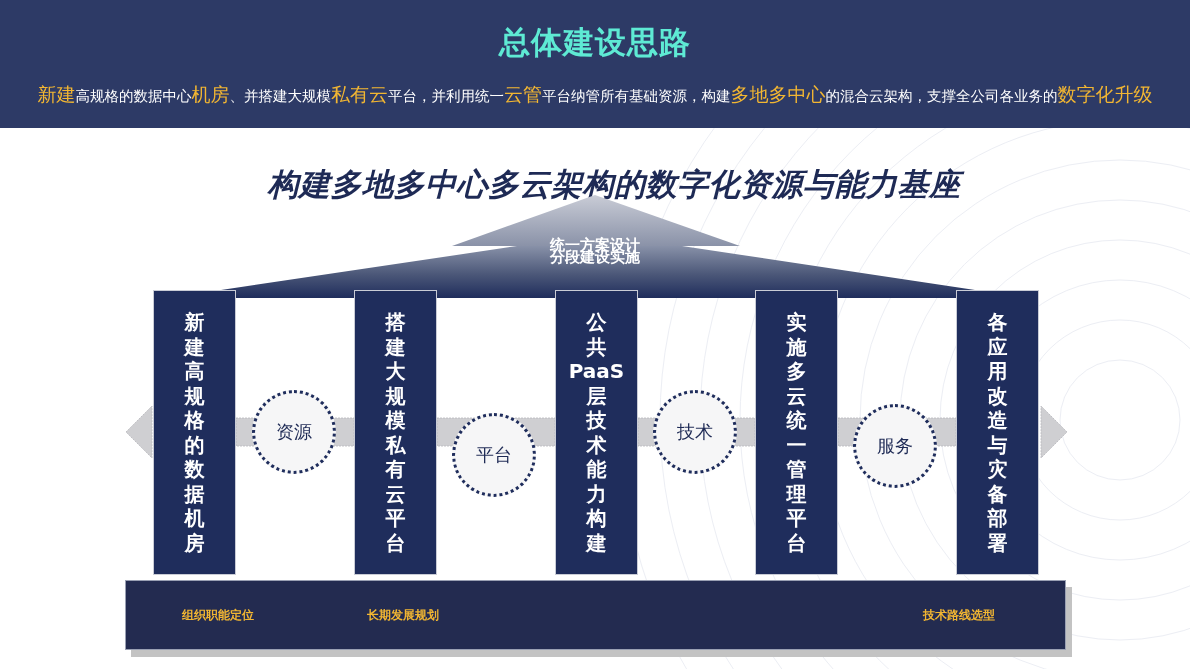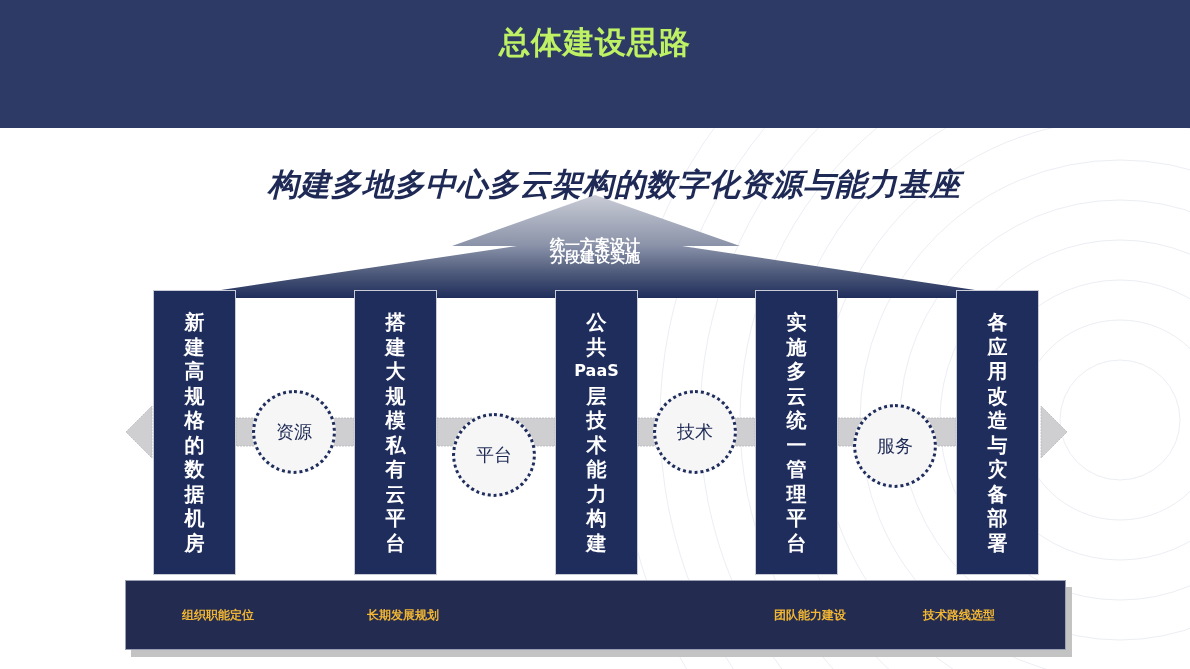--- a/index.html
+++ b/index.html
@@ -7,21 +7,21 @@
     width: 1190px; height: 669px; position: relative; overflow: hidden;
     background: #ffffff;
     font-family: "DejaVu Sans", "Liberation Sans", sans-serif;
   }
   .header {
     position: absolute; left: 0; top: 0; width: 1190px; height: 128px;
     background: #2d3a66;
   }
   .header-title {
     position: absolute; left: 0; top: 22px; width: 1190px; text-align: center;
-    color: #bef264; font-size: 31px; font-weight: bold; letter-spacing: 1px;
+    color: #5eead4; font-size: 31px; font-weight: bold; letter-spacing: 1px;
   }
   .header-sub {
     position: absolute; left: 0; top: 82px; width: 1190px; text-align: center;
     color: #ffffff; font-size: 14.5px; white-space: nowrap;
   }
   .header-sub .hl { color: #f2b632; font-size: 19px; }
 
   .bg-arcs { position: absolute; left: 0; top: 128px; width: 1190px; height: 541px; pointer-events: none; }
 
   .main-title {
@@ -68,20 +68,23 @@
   .base-center {
     position: absolute; top: 0; height: 68px; line-height: 68px;
     color: #ffffff; font-size: 22px; font-weight: bold; white-space: nowrap;
   }
 </style>
 </head>
 <body>
 
 <div class="header">
   <div class="header-title">总体建设思路</div>
+  <div class="header-sub">
+    <span class="hl">新建</span><span>高规格的数据中心</span><span class="hl">机房</span><span>、并搭建大规模</span><span class="hl">私有云</span><span>平台，并利用统一</span><span class="hl">云管</span><span>平台纳管所有基础资源，构建</span><span class="hl">多地多中心</span><span>的混合云架构，支撑全公司各业务的</span><span class="hl">数字化升级</span>
+  </div>
 </div>
 
 <svg class="bg-arcs" viewBox="0 128 1190 541">
   <g fill="none" stroke="#eceef4" stroke-width="1">
     <circle cx="1120" cy="420" r="60"></circle>
     <circle cx="1120" cy="420" r="100"></circle>
     <circle cx="1120" cy="420" r="140"></circle>
     <circle cx="1120" cy="420" r="180"></circle>
     <circle cx="1120" cy="420" r="220"></circle>
     <circle cx="1120" cy="420" r="260"></circle>
@@ -145,21 +148,21 @@
   <span>模</span>
   <span>私</span>
   <span>有</span>
   <span>云</span>
   <span>平</span>
   <span>台</span>
 </div>
 <div class="pillar" style="left:555px;">
   <span>公</span>
   <span>共</span>
-  <span style="font-size:16px;">PaaS</span>
+  <span style="font-size:20px;">PaaS</span>
   <span>层</span>
   <span>技</span>
   <span>术</span>
   <span>能</span>
   <span>力</span>
   <span>构</span>
   <span>建</span>
 </div>
 <div class="pillar" style="left:755px;">
   <span>实</span>
@@ -188,15 +191,14 @@
 
 <div class="circle" style="left:252px; top:390px;">资源</div>
 <div class="circle" style="left:452px; top:413px;">平台</div>
 <div class="circle" style="left:653px; top:390px;">技术</div>
 <div class="circle" style="left:853px; top:404px;">服务</div>
 
 <div class="base-shadow"></div>
 <div class="base">
   <div class="base-item" style="left:56px;">组织职能定位</div>
   <div class="base-item" style="left:208px;margin-left:33px;">长期发展规划</div>
-  <div class="base-item" style="left:648px;">团队能力建设</div>
   <div class="base-item" style="left:797px;">技术路线选型</div>
 </div>
 
 </body></html>

